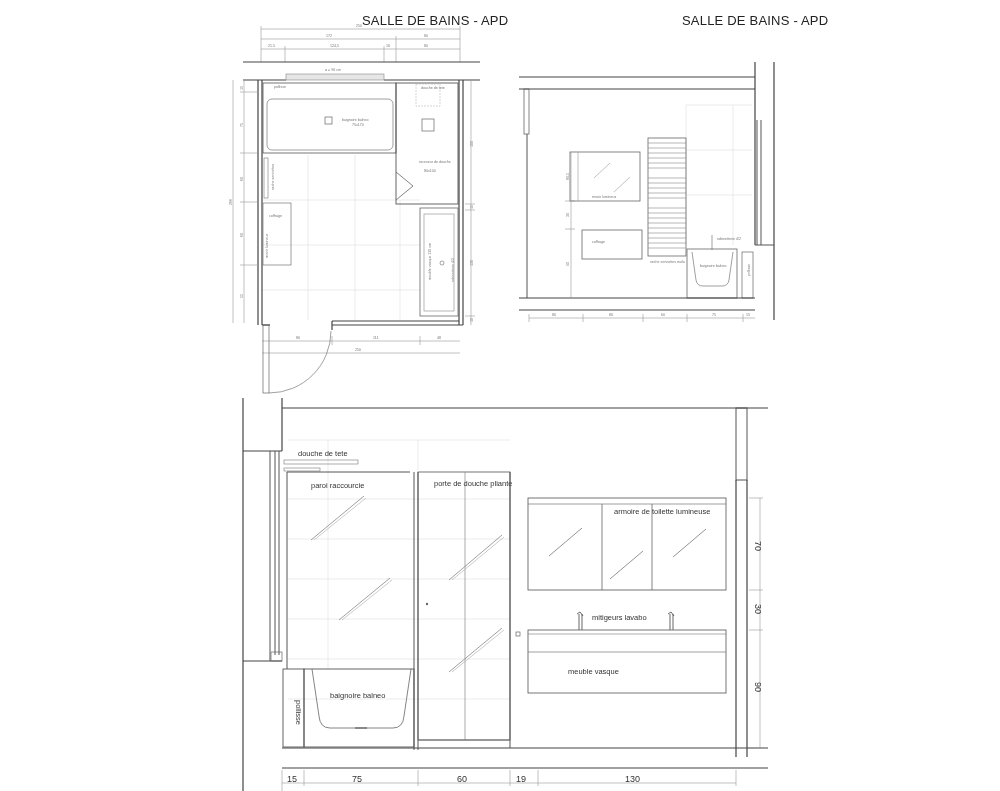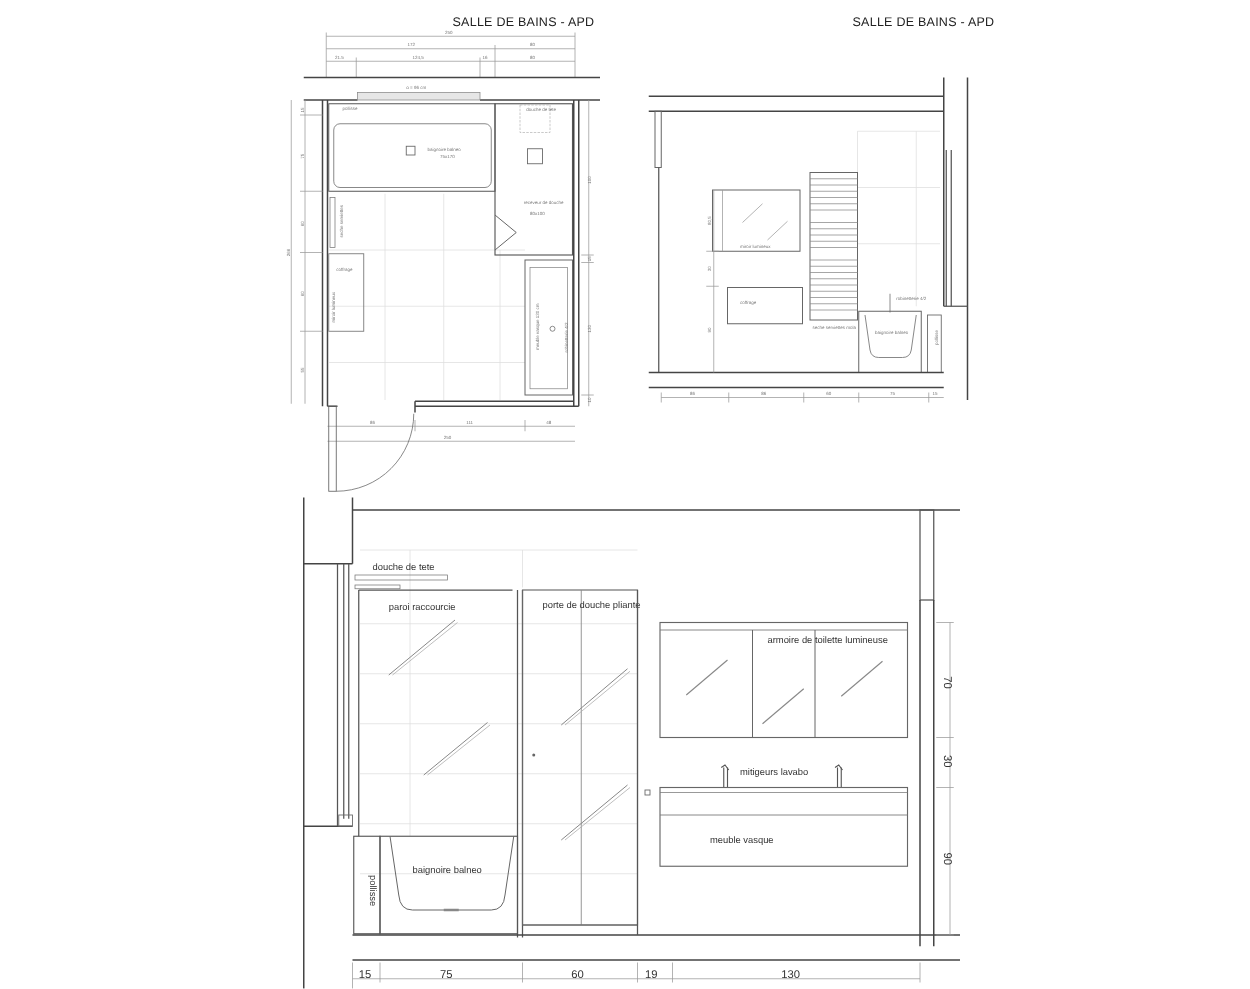--- a/index.html
+++ b/index.html
@@ -1,17 +1,17 @@
 <!DOCTYPE html>
 <html><head>
 <meta charset="utf-8">
 <style>
   html, body { margin:0; padding:0; background:#ffffff; }
   body { width:1000px; height:791px; position:relative; overflow:hidden; font-family:"Liberation Sans", sans-serif; color:#222; }
-  .title { position:absolute; font-size:10px; letter-spacing:0.2px; color:#222; white-space:nowrap; }
+  .title { position:absolute; font-size:13px; letter-spacing:0.2px; color:#222; white-space:nowrap; }
   svg { position:absolute; left:0; top:0; }
   .lbl { font-family:"Liberation Sans", sans-serif; fill:#333; }
   .tiny { font-size:3.6px; fill:#777; }
   .small { font-size:7.5px; fill:#333; }
   .dim { font-size:9px; fill:#333; }
   .ln { stroke:#555; fill:none; stroke-width:1; }
   .thin { stroke:#999; fill:none; stroke-width:0.6; }
   .faint { stroke:#ddd; fill:none; stroke-width:0.6; }
   .wall { stroke:#444; fill:none; stroke-width:1.2; }
 </style>

